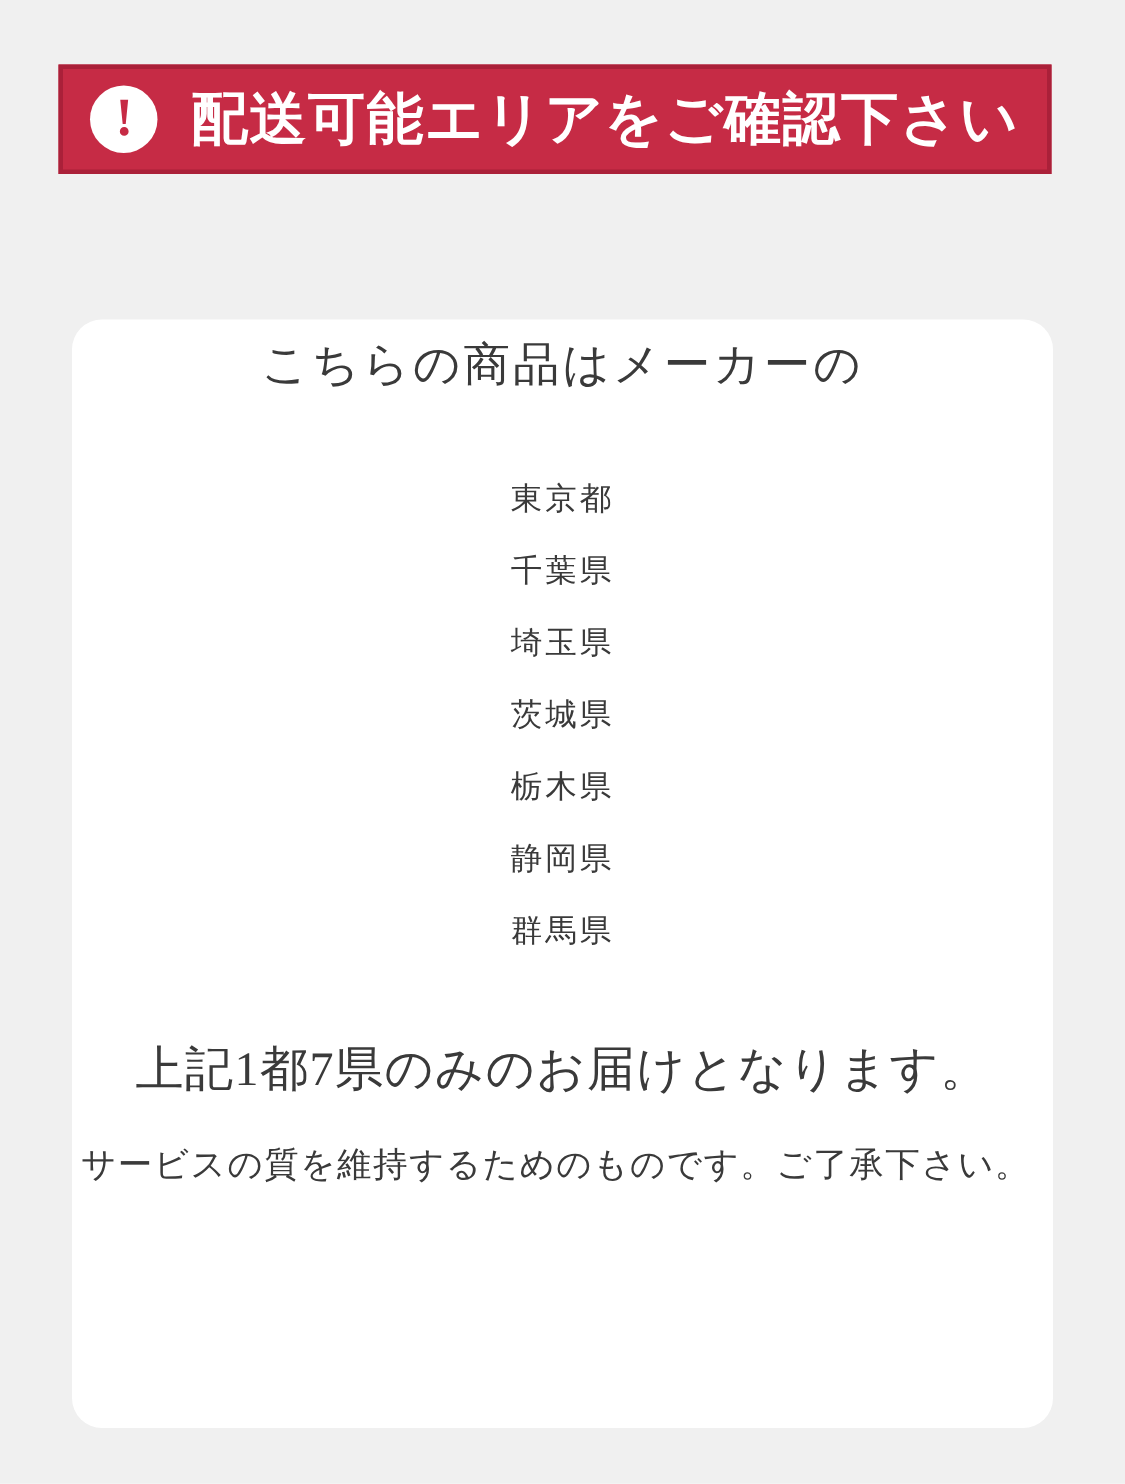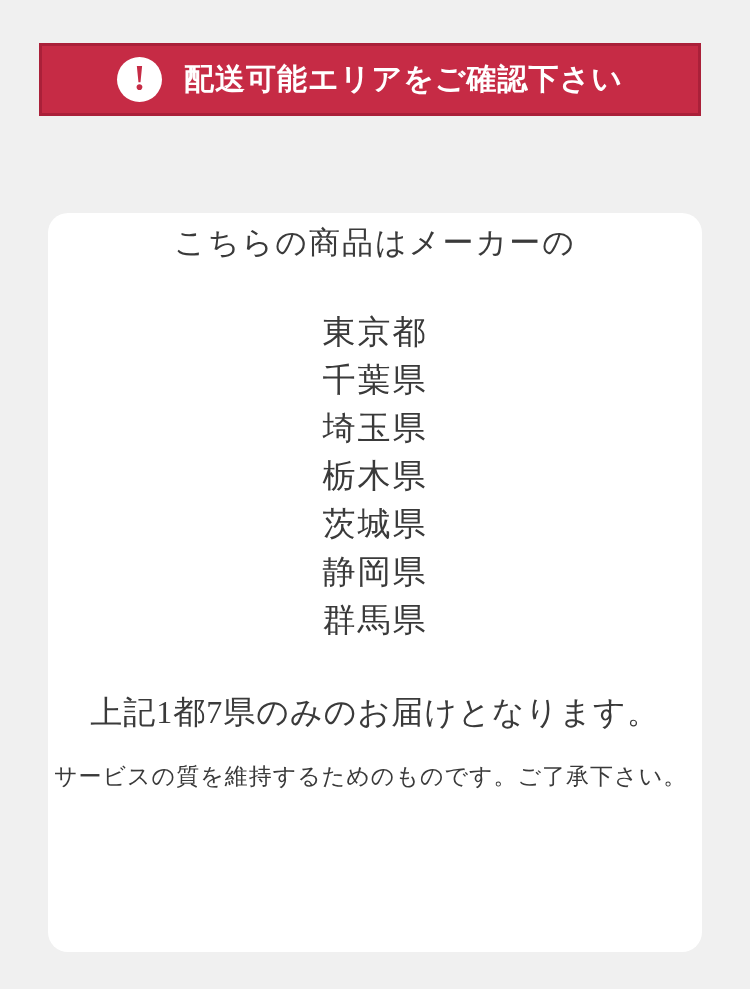--- a/index.html
+++ b/index.html
@@ -34,42 +34,42 @@
   }
   .excl-glyph {
     color: #c62b45;
     font-size: 36px;
     font-weight: bold;
     line-height: 45px;
     transform: translateY(-1px);
   }
   .banner-title {
     color: #ffffff;
-    font-size: 30px;
+    font-size: 38px;
     font-weight: bold;
     letter-spacing: 1px;
     white-space: nowrap;
   }
   .card {
     margin: 97px 0 0 48px;
     width: 654px;
     height: 739px;
     background: #ffffff;
     border-radius: 20px;
     padding: 6px 6px 0 6px;
     text-align: center;
   }
   .intro-line {
     font-size: 31px;
     line-height: 47px;
     letter-spacing: 2px;
   }
   .pref-list { margin-top: 42px; }
   .pref-item {
-    font-size: 33px;
+    font-size: 21px;
     line-height: 48px;
     letter-spacing: 2px;
   }
   .conclusion {
     margin-top: 44px;
     font-size: 32px;
     line-height: 48px;
     letter-spacing: 1px;
     white-space: nowrap;
   }
@@ -95,22 +95,22 @@
   </div>
 
   <div class="card">
 
     <p class="intro-line">こちらの商品はメーカーの</p>
 
     <div class="pref-list">
       <div class="pref-item">東京都</div>
       <div class="pref-item">千葉県</div>
       <div class="pref-item">埼玉県</div>
+      <div class="pref-item">茨城県</div>
       <div class="pref-item">栃木県</div>
-      <div class="pref-item">茨城県</div>
       <div class="pref-item">静岡県</div>
       <div class="pref-item">群馬県</div>
     </div>
 
     <p class="conclusion">上記1都7県のみのお届けとなります。</p>
 
     <div class="note">
       <div class="note-line">サービスの質を維持するためのものです。ご了承下さい。</div>
     </div>
 

